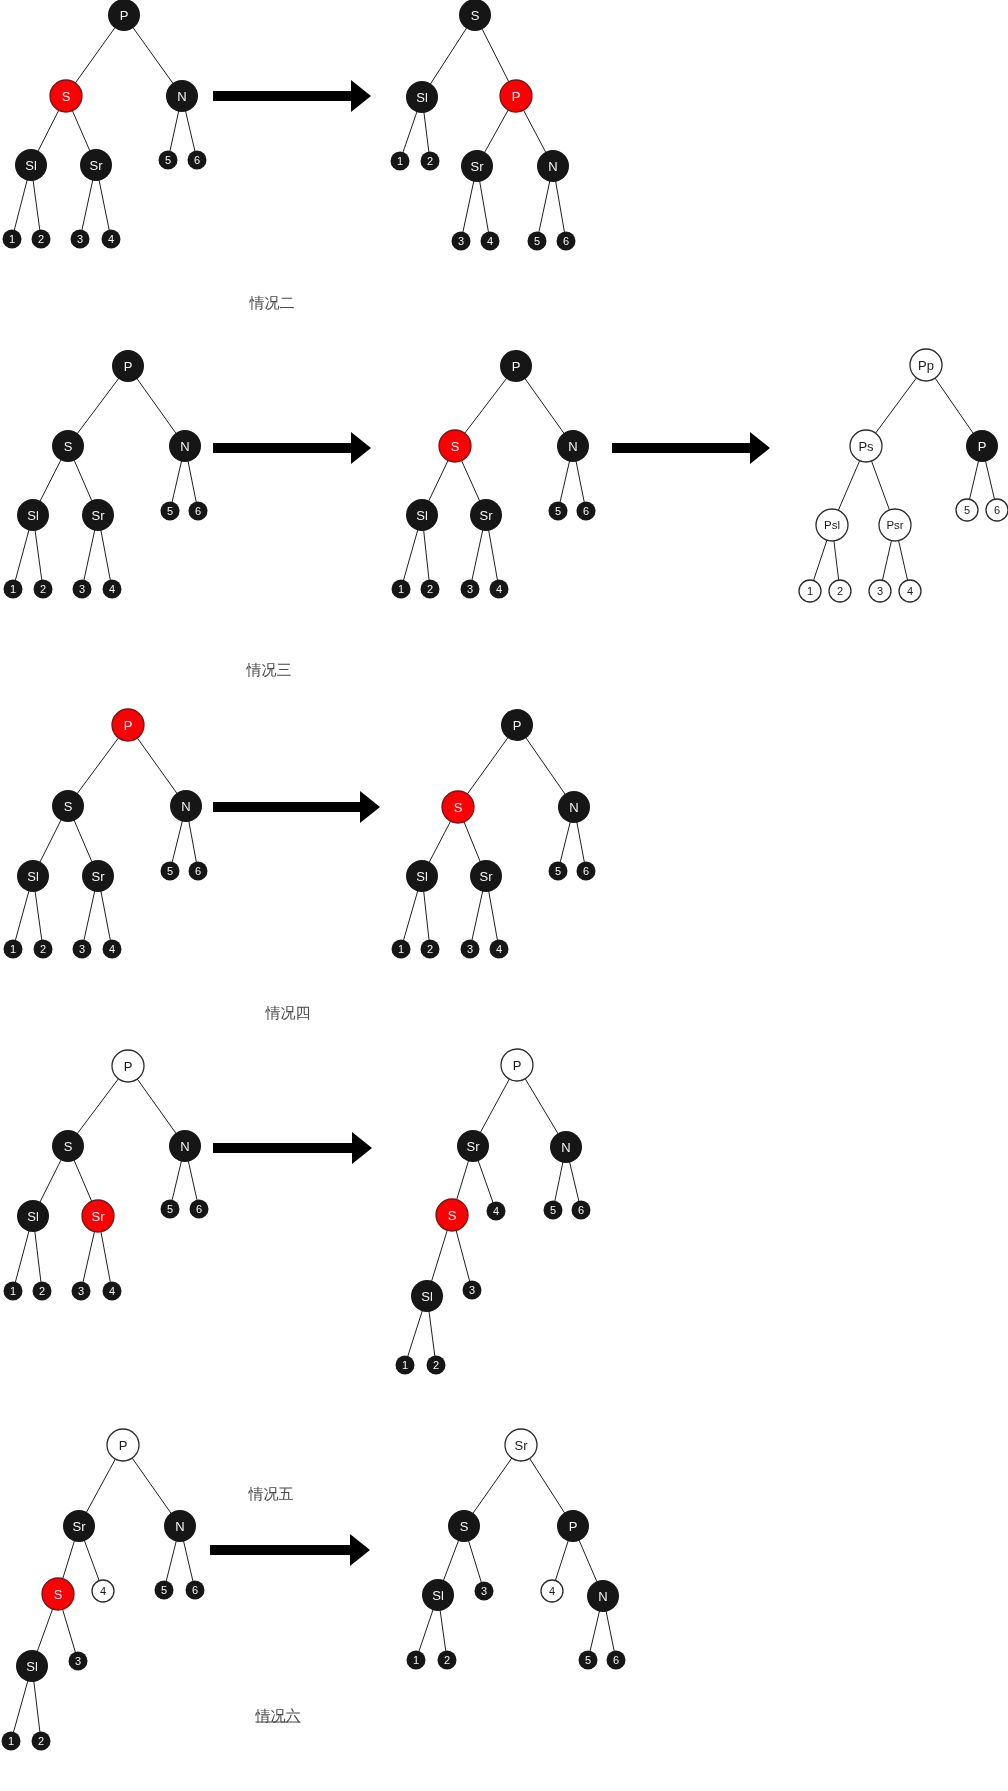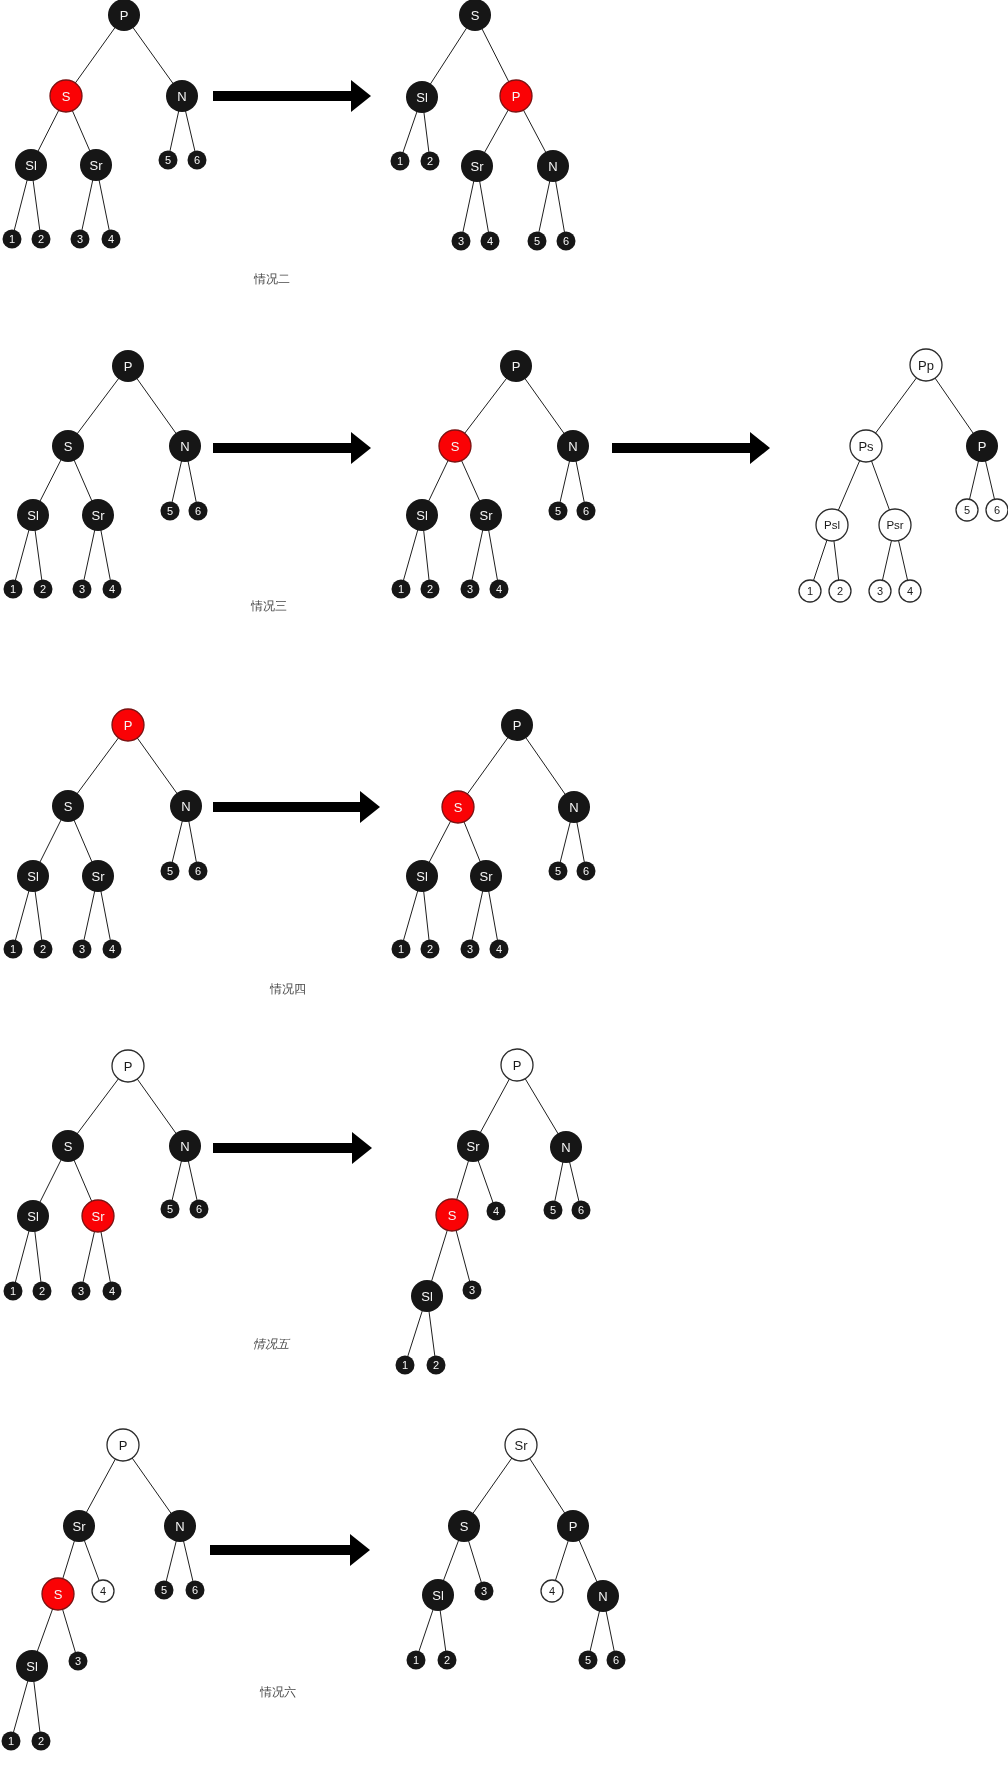--- a/index.html
+++ b/index.html
@@ -1,21 +1,21 @@
 <!DOCTYPE html>
 <html><head>
 <meta charset="utf-8">
 <style>
   html,body{margin:0;padding:0;background:#ffffff;}
   .stage{position:relative;width:1008px;height:1791px;background:#ffffff;overflow:hidden;
          font-family:"Liberation Sans","DejaVu Sans",sans-serif;}
   .stage svg{position:absolute;left:0;top:0;}
   svg text{font-family:"Liberation Sans","DejaVu Sans",sans-serif;}
-  .case-label{position:absolute;transform:translate(-50%,-50%);font-size:12px;color:#474747;
-              white-space:nowrap;font-family:"DejaVu Sans","Liberation Sans",sans-serif;}
+  .case-label{position:absolute;transform:translate(-50%,-50%);font-size:15px;color:#474747;
+              white-space:nowrap;font-family:"DejaVu Sans","Liberation Sans",sans-serif;margin-top:24px;}
 </style>
 </head>
 <body>
 
 <div class="stage">
   <svg width="1008" height="1791" viewBox="0 0 1008 1791">
       <g>
         <g>
           <line x1="124" y1="15" x2="66" y2="96" stroke="#1f1f1f" stroke-width="1"></line>
           <line x1="124" y1="15" x2="182" y2="96" stroke="#1f1f1f" stroke-width="1"></line>
@@ -642,17 +642,17 @@
           </g>
           <g>
             <circle cx="616" cy="1660" r="9.5" fill="#161616" stroke="none" stroke-width="0"></circle>
             <text x="616" y="1660" text-anchor="middle" dominant-baseline="central" fill="#f5f5f5" font-size="11">6</text>
           </g>
         </g>
         <polygon points="210,1545 350,1545 350,1534 370,1550 350,1566 350,1555 210,1555" fill="#000000"></polygon>
       </g>
     </svg>
   <div class="case-label" style="left: 272px; top: 279px;">情况二</div>
-  <div class="case-label" style="left: 269px; top: 606px; text-align: center;">情况三</div>
+  <div class="case-label" style="left: 269px; top: 646px; text-align: center;">情况三</div>
   <div class="case-label" style="left: 288px; top: 989px;">情况四</div>
-  <div class="case-label" style="left: 271px; top: 1344px; font-style: italic;">情况五</div>
-  <div class="case-label" style="left: 278px; top: 1692px;">情况六</div>
+  <div class="case-label" style="left: 271px; top: 1470px;">情况五</div>
+  <div class="case-label" style="left: 278px; top: 1692px; text-decoration: underline;">情况六</div>
 </div>
 
 </body></html>

